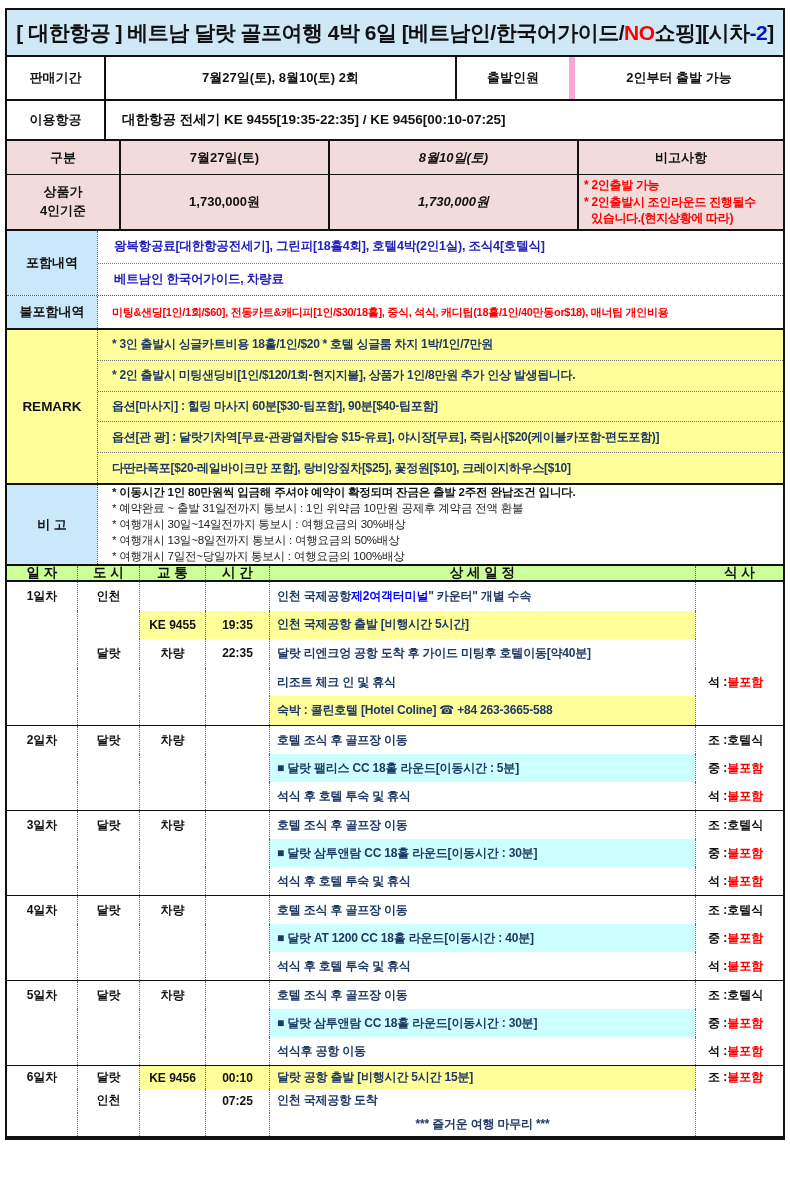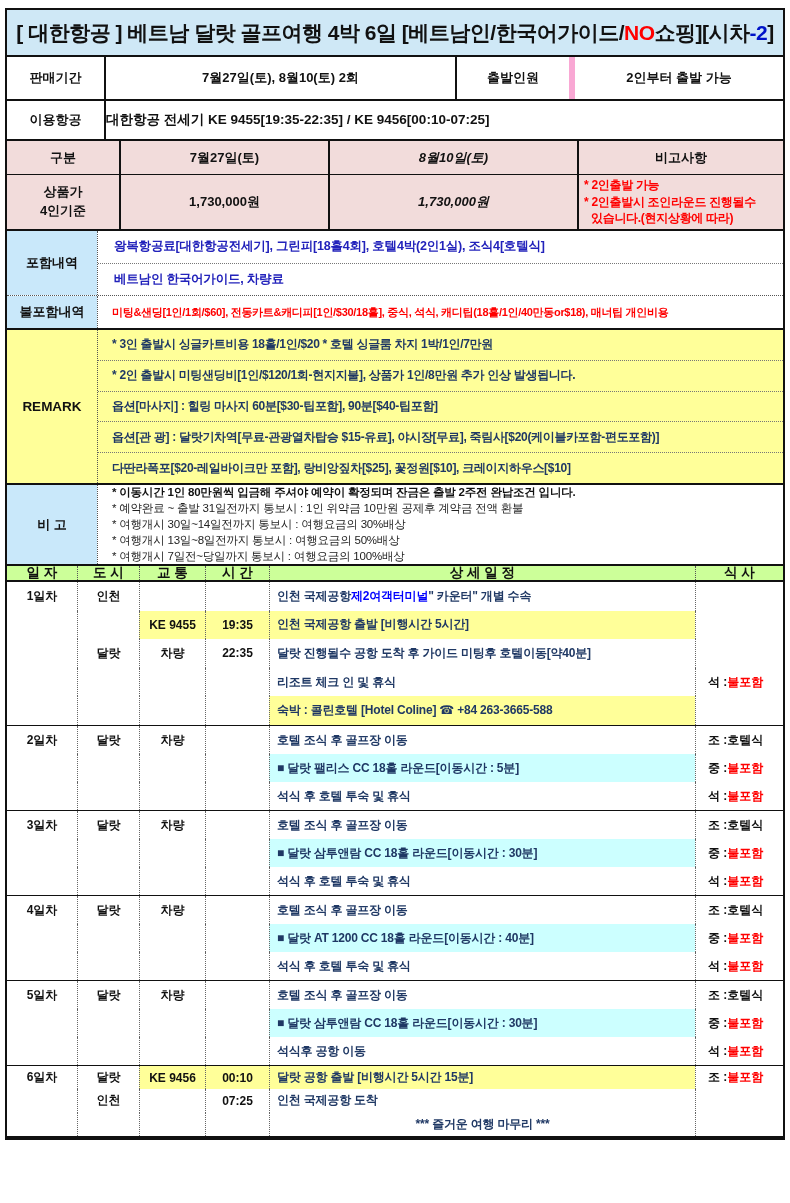--- a/index.html
+++ b/index.html
@@ -15,21 +15,21 @@
     display:flex; align-items:center; justify-content:center; font-size:21px; letter-spacing:-0.5px; }
   .t-red { color:var(--red); } .t-blue { color:#0014c8; }
 
   
   .info-row { border-bottom:2px solid #111; font-size:13px; }
   .r-sale { height:44px; } .r-air { height:40px; } .r-hotel { height:36px; }
   .lbl { width:97px; flex:none; }
   .v-sale { width:351px; flex:none; border-left:2px solid #111; }
   .lbl2 { width:114px; flex:none; border-left:2px solid #111; }
   .v-sale2 { flex:1; border-left:6px solid #f9a8d4; }
-  .v-wide { flex:1; border-left:2px solid #111; justify-content:flex-start; padding-left:0; font-size:13.5px; }
+  .v-wide { flex:1; border-left:2px solid #111; justify-content:flex-start; padding-left:16px; font-size:13.5px; }
 
   
   .grubun { height:34px; background:var(--pink); border-bottom:1px solid #111; font-size:13px; }
   .g1 { width:112px; flex:none; }
   .g2 { width:209px; flex:none; border-left:2px solid #111; }
   .g3 { width:249px; flex:none; border-left:2px solid #111;font-style:italic; }
   .g4 { flex:1; border-left:2px solid #111; }
   .price-row { height:56px; background:var(--pink); border-bottom:2px solid #111; font-size:13px; }
   .p-lbl { flex-direction:column; line-height:1.45; }
   .p-note { flex-direction:column; align-items:flex-start; justify-content:center; color:var(--red);
@@ -190,21 +190,21 @@
           <div class="s-cell w-tr ylw">KE 9455</div>
           <div class="s-cell w-time ylw">19:35</div>
           <div class="s-cell w-detail c-detail ylw">인천 국제공항 출발 [비행시간 5시간]</div>
           <div class="s-cell w-meal c-meal"></div>
         </div>
         <div class="s-row">
           <div class="s-cell w-day"></div>
           <div class="s-cell w-city">달랏</div>
           <div class="s-cell w-tr">차량</div>
           <div class="s-cell w-time">22:35</div>
-          <div class="s-cell w-detail c-detail">달랏 진행될수 공항 도착 후 가이드 미팅후 호텔이동[약40분]</div>
+          <div class="s-cell w-detail c-detail">달랏 리엔크엉 공항 도착 후 가이드 미팅후 호텔이동[약40분]</div>
           <div class="s-cell w-meal c-meal"></div>
         </div>
         <div class="s-row">
           <div class="s-cell w-day"></div>
           <div class="s-cell w-city"></div>
           <div class="s-cell w-tr"></div>
           <div class="s-cell w-time"></div>
           <div class="s-cell w-detail c-detail">리조트 체크 인 및 휴식</div>
           <div class="s-cell w-meal c-meal">
             <span>석 : </span>

